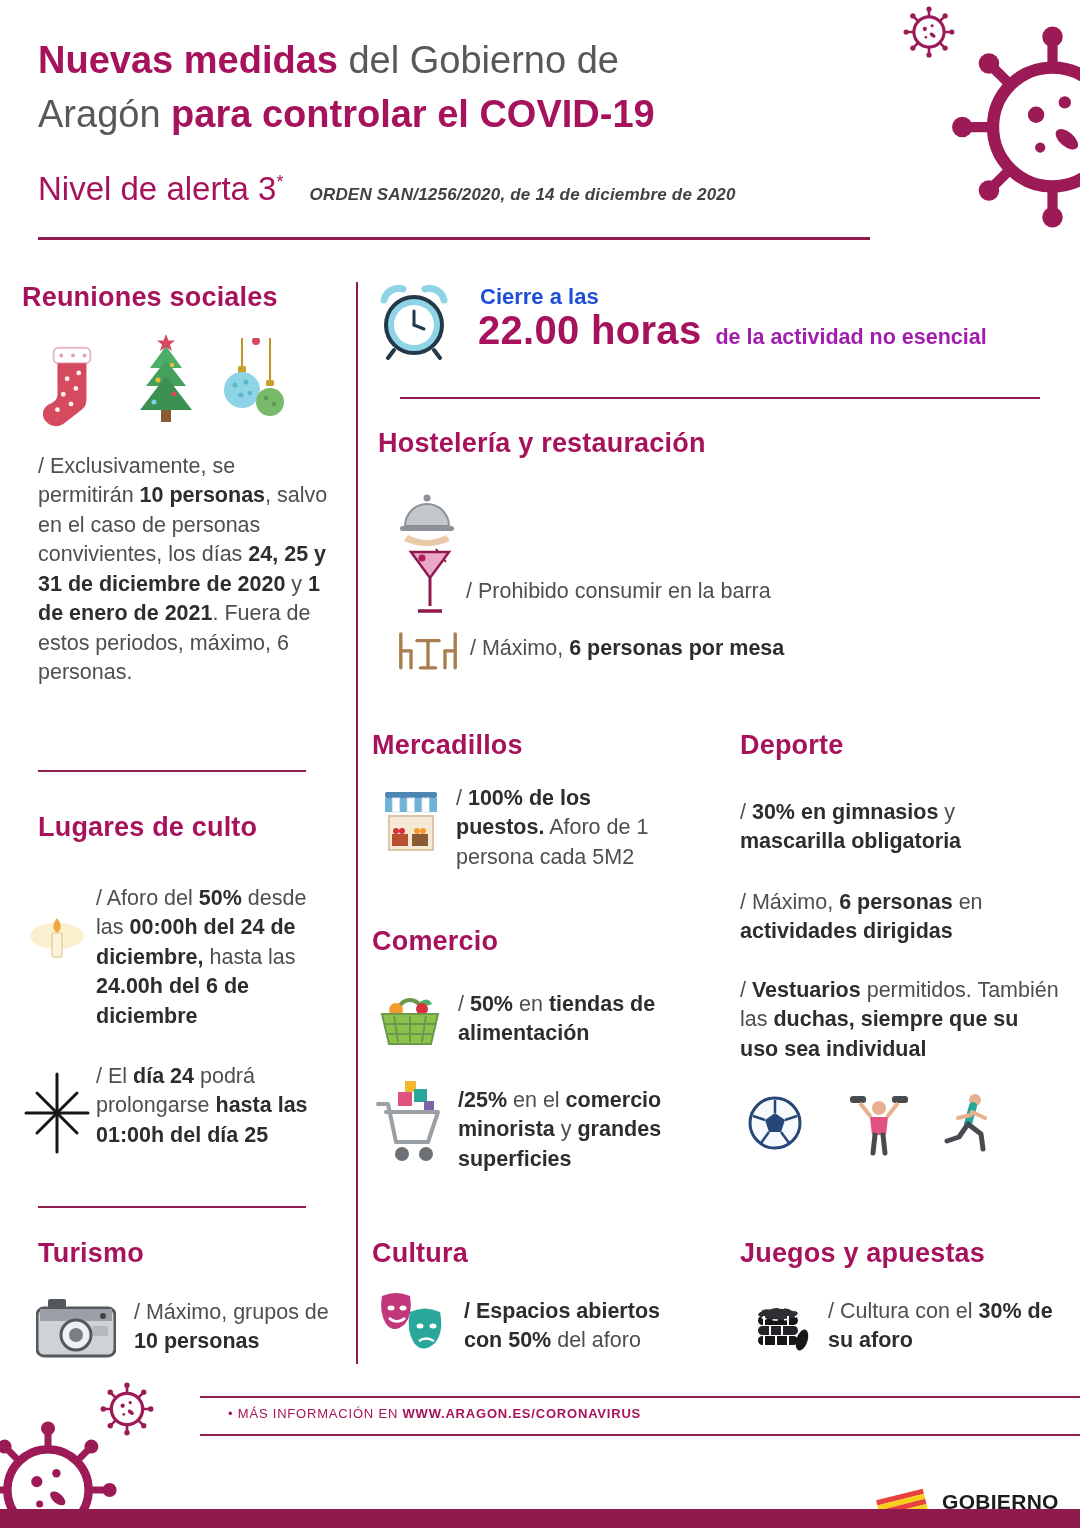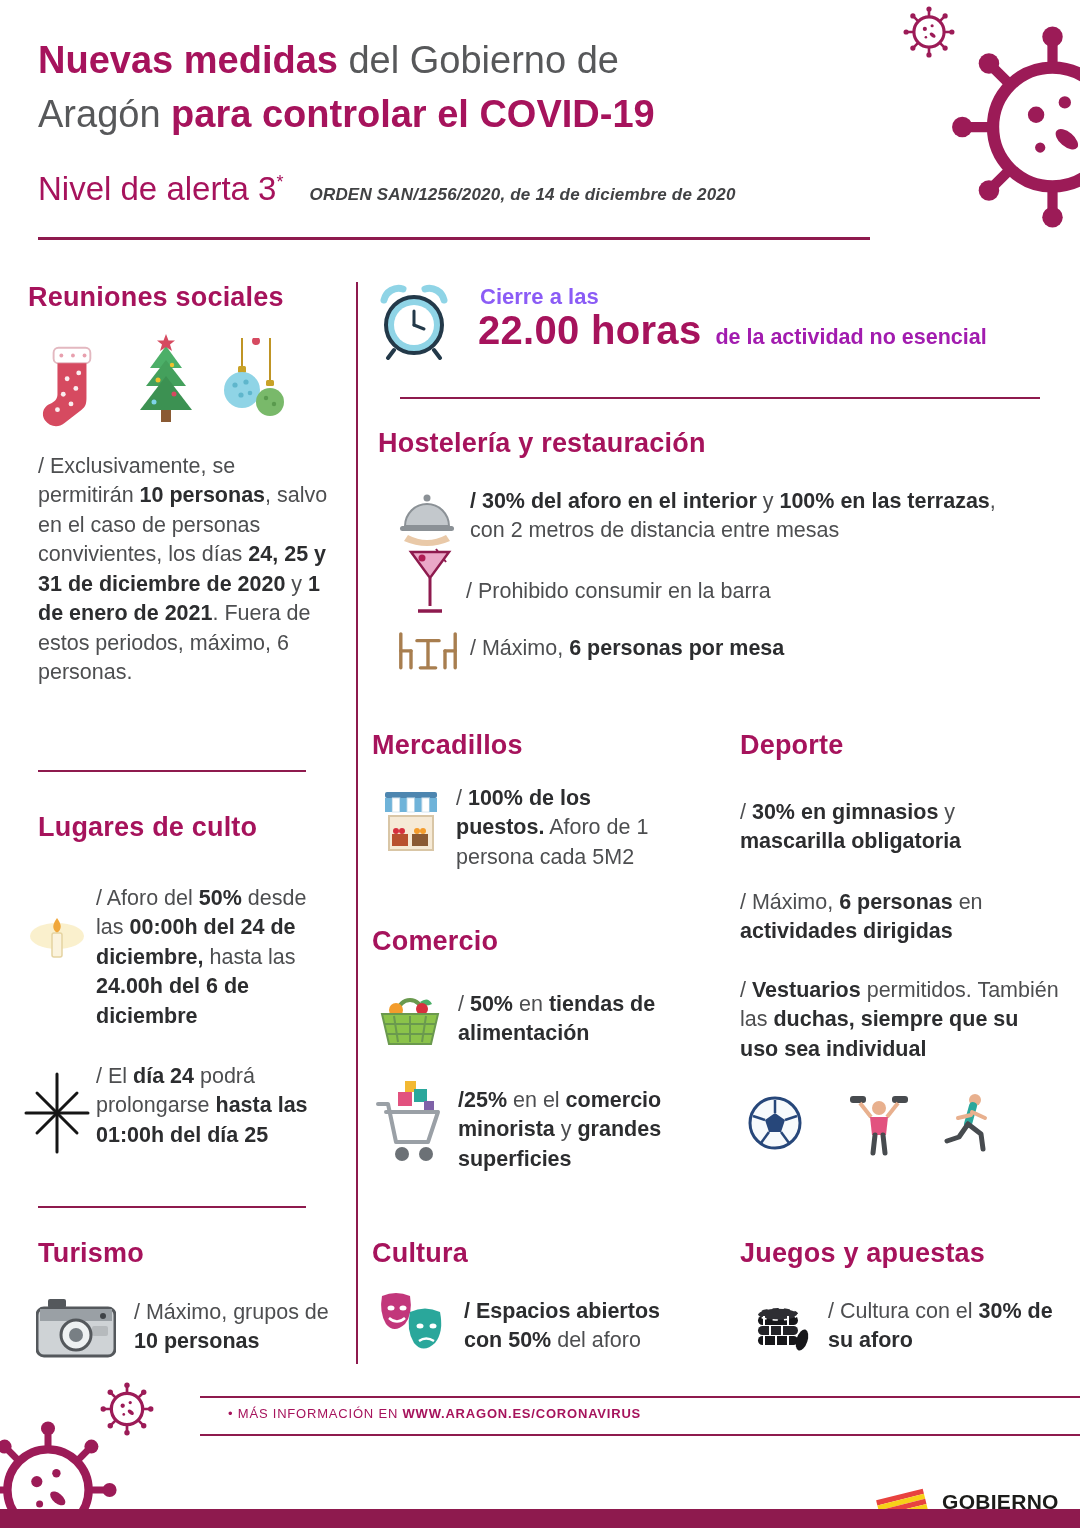--- a/index.html
+++ b/index.html
@@ -19,21 +19,21 @@
   .b{font-weight:700;}
   .title .b{color:var(--mag);}
   .alert{font-size:33px;color:var(--mag);font-weight:400;}
   .alert sup{font-size:18px;}
   .order{font-size:17px;font-style:italic;color:#414244;font-weight:600;letter-spacing:.2px;text-align:center;}
   .hline{background:var(--rule);height:2px;}
   .vline{background:var(--rule);width:2px;}
   .sec{font-size:27px;font-weight:700;color:var(--mag);margin:0;letter-spacing:.2px;}
   .body{font-size:21.5px;line-height:1.37;color:var(--txt);margin:0;}
   .body .b{color:var(--boldtxt);}
-  .lead{font-size:22px;font-weight:700;color:#8b5cf6;}
+  .lead{font-size:22px;font-weight:700;color:#1d4ed8;}
   .bigtime{font-size:40px;font-weight:700;color:var(--mag);letter-spacing:.3px;}
   .timetail{font-size:21.5px;font-weight:700;color:#a21caf;}
   .baseline-row{display:flex;align-items:baseline;gap:14px;}
   .info{font-size:13px;letter-spacing:.8px;color:var(--mag);}
   .info .b{font-weight:700;}
   .gov{display:flex;align-items:center;gap:10px;margin-top:48px;}
   .govtxt{font-size:21px;font-weight:700;color:#1c1c1a;line-height:1.05;letter-spacing:.3px;}
   .botbar{background:var(--rule);}
 </style>
 </head>
@@ -87,21 +87,21 @@
 
   <div class="abs hline" style="left:38px;top:237px;width:832px;height:3px;"></div>
 
   <svg class="abs" style="left:903px;top:6px;color:var(--virus);" width="52" height="52" viewBox="0 0 100 100">
       <use href="#virus-shape"></use>
     </svg>
   <svg class="abs" style="left:950px;top:22px;color:var(--virus);" width="205" height="210" viewBox="0 0 100 100">
       <use href="#virus-shape"></use>
     </svg>
 
-  <h2 class="abs sec" style="left:28px;top:282px;">Reuniones sociales</h2>
+  <h2 class="abs sec" style="left:22px;top:282px;">Reuniones sociales</h2>
 
   <svg class="abs" style="left:42px;top:340px;" width="58" height="92" viewBox="0 0 60 95">
     <g transform="translate(60,0) scale(-1,1)">
       <rect x="10" y="8" width="38" height="16" rx="5" fill="#fff" stroke="#e3b8c0" stroke-width="2"></rect>
       <path d="M14 24 h30 v32 c0 5 3 8 8 10 c7 3 9 11 5 17 c-5 7 -14 8 -20 3 L19 72 c-4 -3 -5 -6 -5 -12 z" fill="#d64a60"></path>
       <g fill="#fff" opacity="0.9">
           <circle cx="22" cy="34" r="2.5"></circle>
           <circle cx="34" cy="40" r="2.5"></circle>
           <circle cx="25" cy="50" r="2.5"></circle>
           <circle cx="38" cy="56" r="2.5"></circle>
@@ -207,21 +207,20 @@
   <div class="abs hline" style="left:400px;top:397px;width:640px;"></div>
 
   <h2 class="abs sec" style="left:378px;top:428px;">Hostelería y restauración</h2>
 
   <svg class="abs" style="left:398px;top:490px;" width="58" height="56" viewBox="0 0 58 56">
     <circle cx="29" cy="8" r="3.5" fill="#8b9196"></circle>
     <path d="M7 36 a22 22 0 0 1 44 0 z" fill="#c3c8cc" stroke="#8b9196" stroke-width="2"></path>
     <rect x="2" y="36" width="54" height="5" rx="2.5" fill="#8b9196"></rect>
     <path d="M10 45 q19 10 38 0 l4 6 q-23 10 -46 0 z" fill="#e9c9a8"></path>
   </svg>
-  <p class="abs body" style="left:470px;top:487px;width:565px;"><span class="b">/ 30% del aforo en el interior</span><span> y </span><span class="b">100% en las terrazas</span><span>, con 2 metros de distancia entre mesas</span></p>
 
   <svg class="abs" style="left:408px;top:548px;" width="44" height="72" viewBox="0 0 44 72">
     <line x1="28" y1="1" x2="38" y2="14" stroke="#8e1a4e" stroke-width="2"></line>
     <polygon points="3,4 41,4 22,30" fill="#eba8c8" stroke="#8e1a4e" stroke-width="2.5"></polygon>
     <circle cx="14" cy="10" r="3.5" fill="#b01d54"></circle>
     <line x1="22" y1="30" x2="22" y2="58" stroke="#8e1a4e" stroke-width="3"></line>
     <line x1="10" y1="63" x2="34" y2="63" stroke="#8e1a4e" stroke-width="3.5"></line>
   </svg>
   <p class="abs body" style="left:466px;top:577px;width:560px;"><span>/ Prohibido consumir en la barra</span></p>
 

